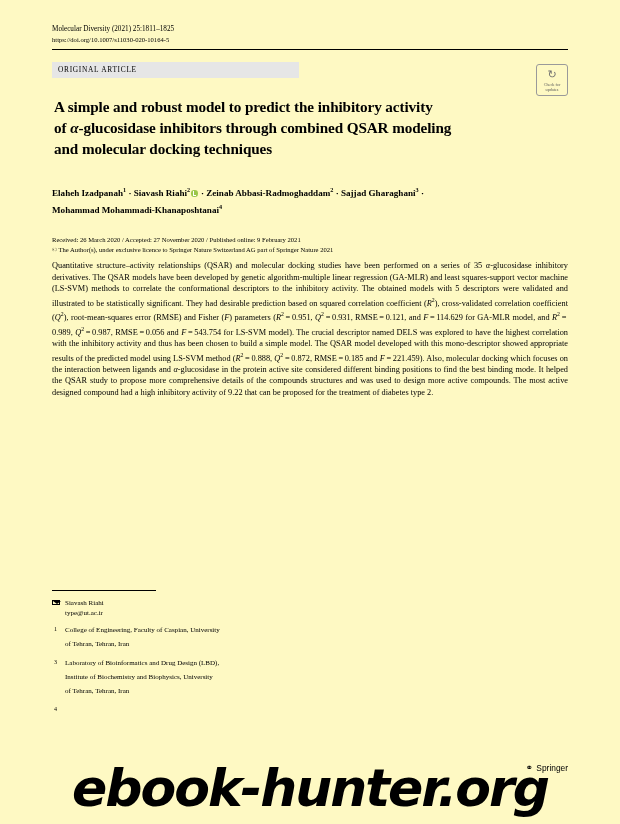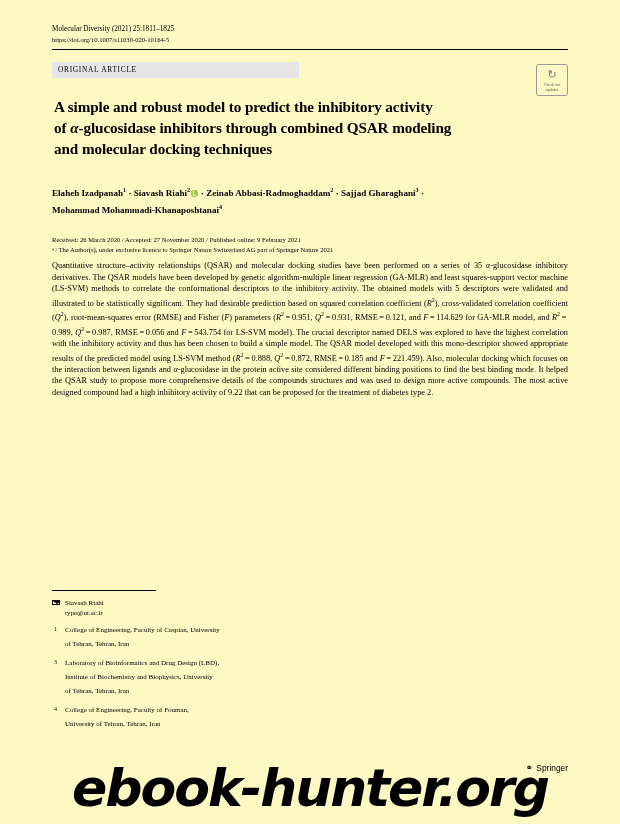--- a/index.html
+++ b/index.html
@@ -280,21 +280,20 @@
     </div>
 
 
     <div class="aff">
       <span class="num">3</span>
       <span>Laboratory of Bioinformatics and Drug Design (LBD),<br>Institute of Biochemistry and Biophysics, University<br>of Tehran, Tehran, Iran</span>
     </div>
 
     <div class="aff">
       <span class="num">4</span>
-      <span>College of Engineering, Faculty of Fouman,<br>University of Tehran, Tehran, Iran</span>
     </div>
   </div>
 
   <div class="springer">
     <span class="logo-mark">⚭</span><span>Springer</span>
   </div>
 
   <div class="watermark">ebook-hunter.org</div>
 
 </div>

